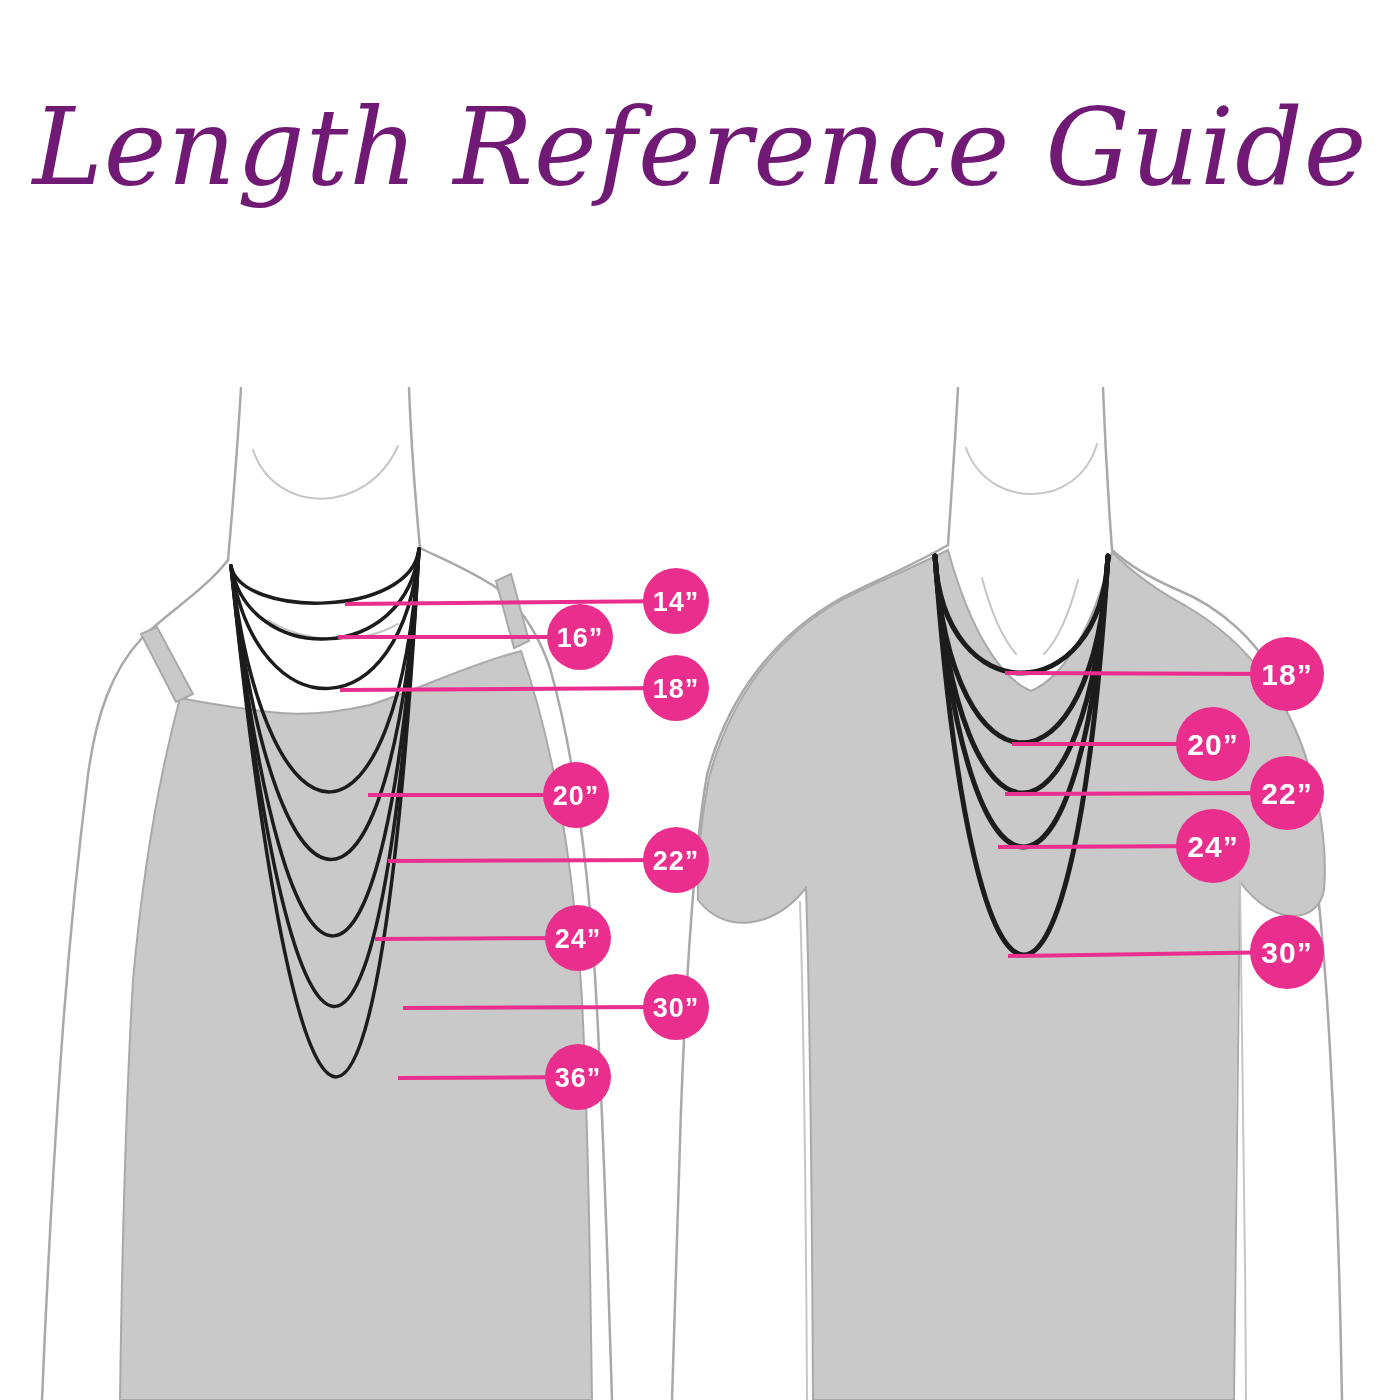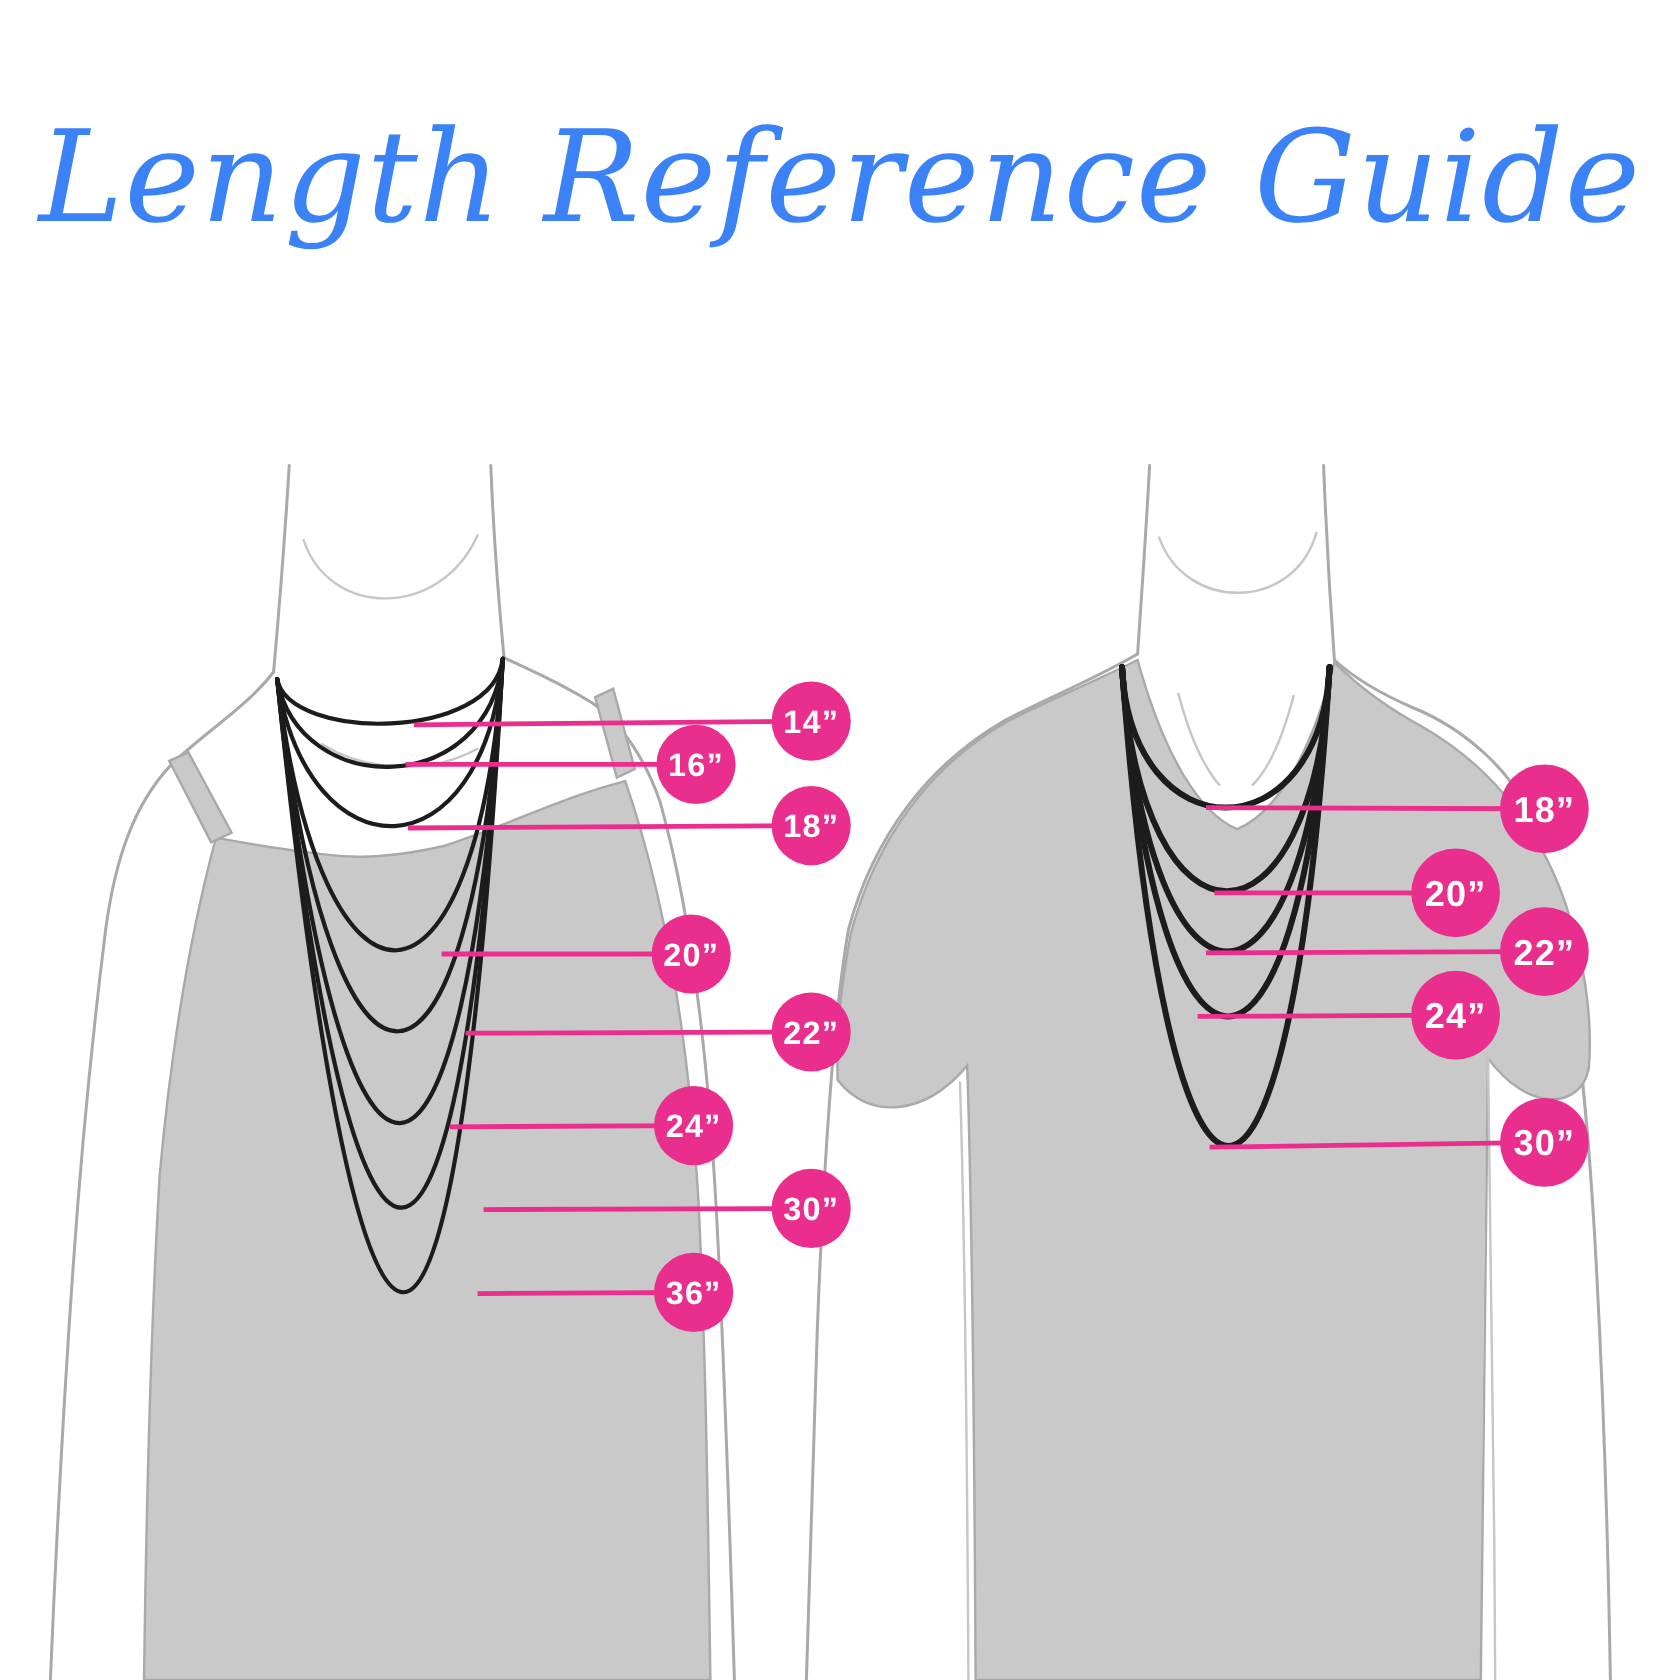--- a/index.html
+++ b/index.html
@@ -11,21 +11,21 @@
   svg.figure{position:absolute;left:0;top:0;}
   .skin{fill:#FFFFFF;}
   .outline{fill:none;stroke:#A9A9A9;stroke-width:2.5;stroke-linecap:round;}
   .faint{fill:none;stroke:#C6C6C6;stroke-width:2;stroke-linecap:round;}
   .garment{fill:#C9C9C9;stroke:#A9A9A9;stroke-width:2;}
 </style>
 </head>
 <body>
 
 <div class="canvas">
-  <h1 class="page-title" style="color: #3b82f6;">Length Reference Guide</h1>
+  <h1 class="page-title" style="color: #701a75;">Length Reference Guide</h1>
 
   <svg class="figure" width="1400" height="1400" viewBox="0 0 1400 1400">
 
     <g>
       <path class="skin" d="M 241,388 C 237,455 232,515 228,560 C 205,590 168,612 142,638 C 112,670 96,715 88,775 C 78,855 68,955 61,1055 C 54,1155 47,1280 42,1400 L 612,1400 C 608,1270 604,1140 597,1010 C 590,880 576,760 550,668 C 536,628 516,602 494,586 C 462,566 436,556 420,548 C 415,495 411,440 409,388 Z"></path>
       <path class="outline" d="M 241,388 C 237,455 232,515 228,560"></path>
       <path class="outline" d="M 228,560 C 205,590 168,612 142,638 C 112,670 96,715 88,775 C 78,855 68,955 61,1055 C 54,1155 47,1280 42,1400"></path>
       <path class="outline" d="M 409,388 C 411,440 415,495 420,548"></path>
       <path class="outline" d="M 420,548 C 436,556 462,566 494,586 C 516,602 536,628 550,668 C 576,760 590,880 597,1010 C 604,1140 608,1270 612,1400"></path>
       <path class="faint" d="M 253,450 C 274,514 366,517 398,446"></path>

